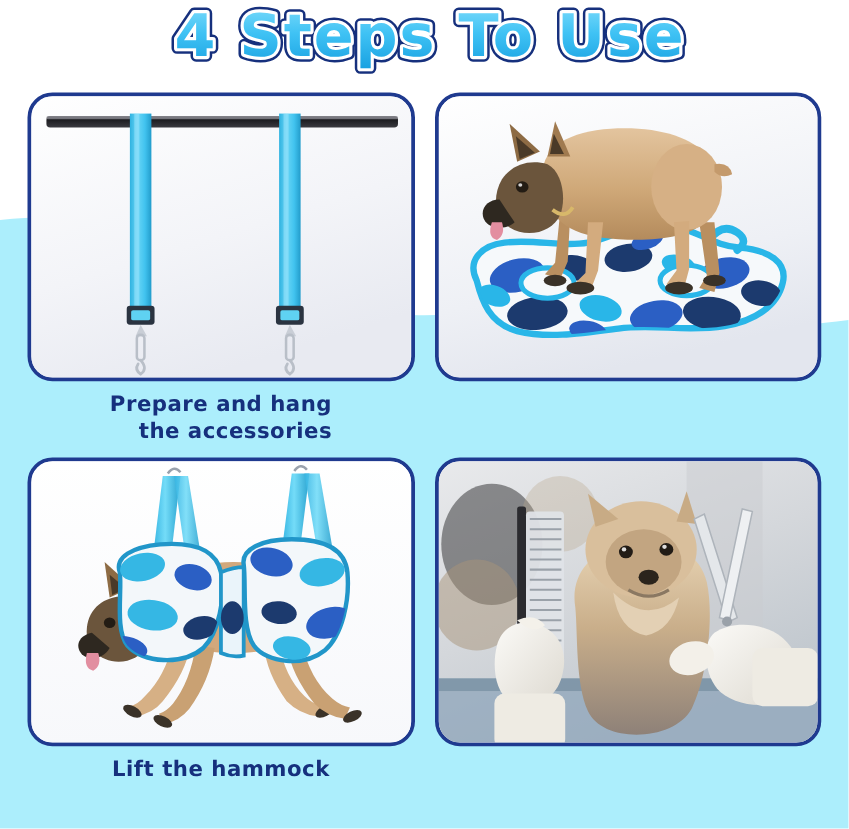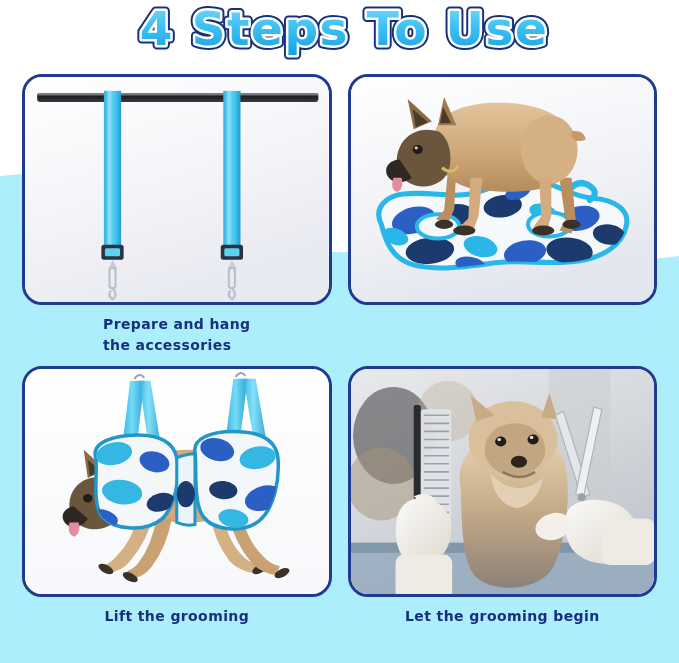--- a/index.html
+++ b/index.html
@@ -45,25 +45,25 @@
     height: 231px;
     border: 3px solid #1f3a8f;
     border-radius: 20px;
     background: #fdfdff;
     overflow: hidden;
     flex: none;
   }
   .step-2 .photo, .step-4 .photo { height: 231px; }
   .caption {
     margin-top: 9px;
-    text-align: left;
+    text-align: right;
     color: #16307d;
     font-family: "DejaVu Sans", sans-serif;
     font-weight: 700;
-    font-size: 14px;
+    font-size: 17px;
     line-height: 21px;
     letter-spacing: 0.4px;
     white-space: pre-line;
   }
   .photo svg { display: block; width: 100%; height: 100%; }
 </style>
 </head>
 <body>
 
 <div id="infographic">
@@ -323,21 +323,21 @@
               <ellipse cx="196" cy="124" rx="14" ry="9" fill="#1c3a6e" transform="rotate(6 196 124)"></ellipse>
               <ellipse cx="236" cy="132" rx="19" ry="12" fill="#2b5fc4" transform="rotate(-16 236 132)"></ellipse>
               <ellipse cx="206" cy="152" rx="15" ry="9" fill="#35b7e4" transform="rotate(10 206 152)"></ellipse>
             </g>
           </g>
 
           <path d="M150,92 q10,-4 18,-4 l0,70 q-9,2 -18,-2 z" fill="#eaf4fa" stroke="#2196c9" stroke-width="3"></path>
           <ellipse cx="159" cy="128" rx="9" ry="13" fill="#1c3a6e"></ellipse>
         </svg>
       </div>
-      <div class="caption">Lift the grooming</div>
+      <div class="caption">Lift the hammock</div>
     </div>
 
     <div class="step step-4">
       <div class="photo">
         <svg viewBox="0 0 300 231" preserveAspectRatio="xMidYMid slice">
           <defs>
             <linearGradient id="p4bg" x1="0" y1="0" x2="0.5" y2="1">
               <stop offset="0%" stop-color="#e9eaec"></stop>
               <stop offset="55%" stop-color="#d4d7db"></stop>
               <stop offset="100%" stop-color="#bfc6cd"></stop>
@@ -418,17 +418,16 @@
           </g>
 
           <g>
             <path d="M218,140 C232,130 258,132 272,144 C288,158 290,180 278,190
                      C262,202 232,198 220,184 C210,172 208,148 218,140 Z" fill="url(#gloveG)"></path>
             <ellipse cx="200" cy="160" rx="18" ry="13" fill="#f3f0e9" transform="rotate(-16 200 160)"></ellipse>
             <rect x="248" y="152" width="52" height="46" rx="8" fill="#eeebe3"></rect>
           </g>
         </svg>
       </div>
-      <div class="caption">Let the grooming begin</div>
     </div>
 
   </div>
 </div>
 
 </body></html>

